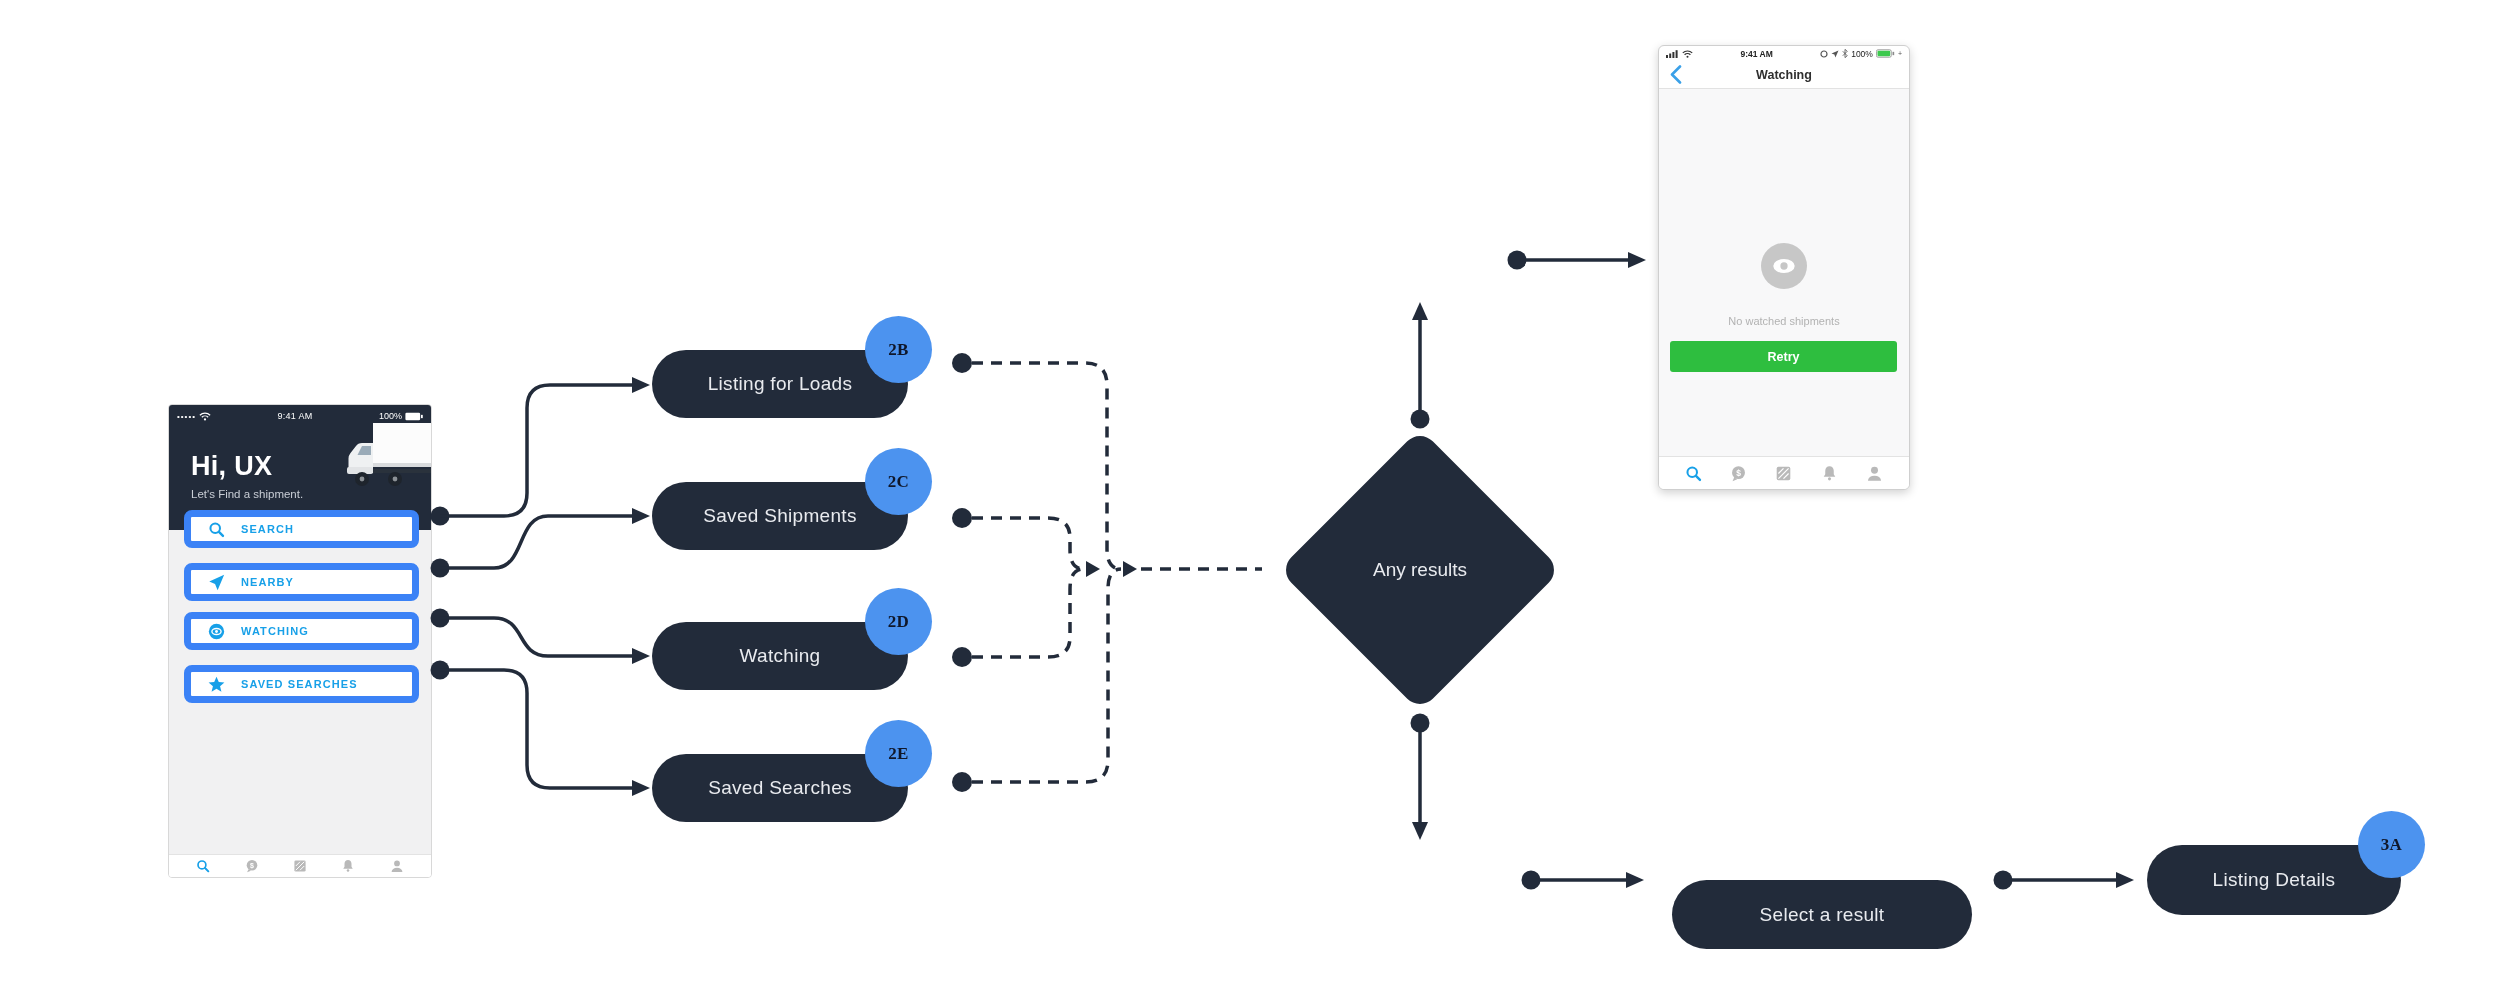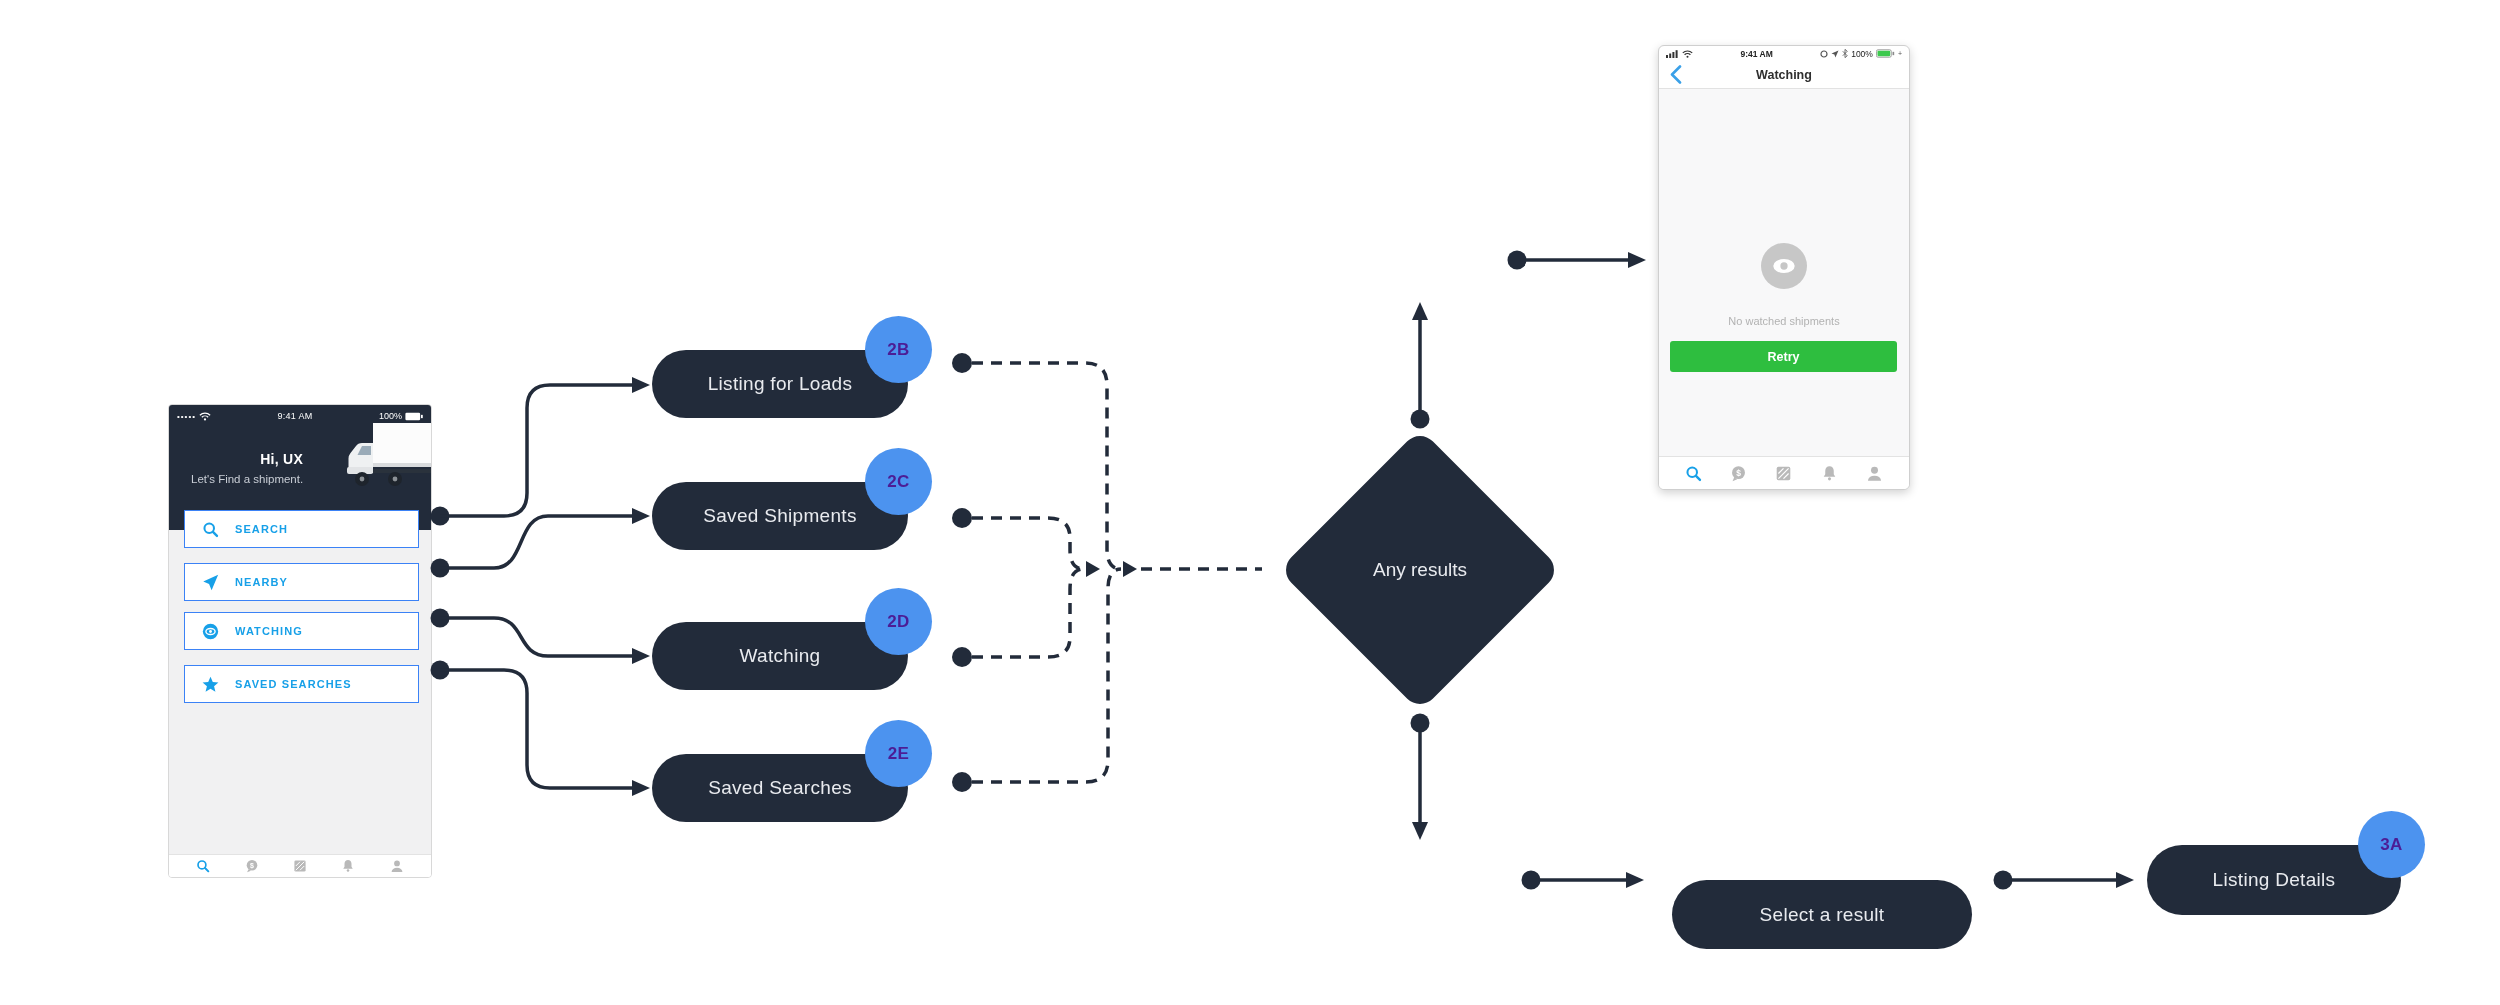--- a/index.html
+++ b/index.html
@@ -15,45 +15,45 @@
   .cline{stroke:var(--navy); stroke-width:3.5; fill:none;}
   .cdash{stroke:var(--navy); stroke-width:3.5; fill:none; stroke-dasharray:11 8;}
   .cdot{fill:var(--navy);}
   .chead{fill:var(--navy);}
 
   
   .pill{position:absolute; height:68px; background:var(--navy); border-radius:36px;
         display:flex; align-items:center; justify-content:center;
         color:var(--pill_text); font-size:19px; letter-spacing:.3px;}
   .badge{position:absolute; top:-34px; right:-24px; width:67px; height:67px; border-radius:50%;
-         background:var(--badge_blue); color:#4c1d95; font-weight:bold; font-size:17px;
-         display:flex; align-items:center; justify-content:center;}
+         background:var(--badge_blue); color:#0f172a; font-weight:bold; font-size:17px;
+         display:flex; align-items:center; justify-content:center;font-family:Liberation Serif, serif;}
   .diamond{position:absolute; left:1320px; top:470px; width:200px; height:200px;
            background:var(--navy); border-radius:18px; transform:rotate(45deg);
            display:flex; align-items:center; justify-content:center;}
   .diamond span{transform:rotate(-45deg); color:var(--pill_text); font-size:19px; white-space:nowrap;}
 
   
   .phone{position:absolute; background:#fff;margin-top:12px;}
   svg{display:block;}
 
   
   .left-phone{left:168px; top:392px; width:264px; height:474px; border:1px solid #D8D8D8; border-radius:4px; overflow:hidden;}
   .lp-header{position:absolute; left:0; top:0; width:100%; height:125px; background:var(--navy);}
   .lp-status{position:absolute; left:0; top:0; width:100%; height:22px; display:flex; align-items:center;
              padding:0 8px; color:#fff; font-size:9px;}
   .lp-status .mid{flex:1; text-align:center; letter-spacing:.3px;}
   .lp-dots{letter-spacing:1px; font-size:8px; margin-right:3px;}
   .lp-greet{position:absolute; left:22px; top:46px; color:#fff;}
-  .lp-greet h1{font-size:14px; font-weight:bold; letter-spacing:.3px;text-align:right;}
+  .lp-greet h1{font-size:27px; font-weight:bold; letter-spacing:.3px;}
   .lp-greet p{font-size:11.5px; color:#C9CED6; margin-top:6px;}
   .lp-truck{position:absolute; right:0; top:16px;}
   .lp-body{position:absolute; left:0; top:125px; width:100%; height:326px; background:var(--phone_gray);}
   .lp-card{position:absolute; left:15px; width:235px; height:38px; background:#fff;
-           border:1px solid #3b82f6; border-radius:0; display:flex; align-items:center; padding:0 0 0 17px;}
+           border:7px solid #3b82f6; border-radius:8px; display:flex; align-items:center; padding:0 0 0 17px;}
   .lp-card .mi{color:var(--app_blue); width:17px; height:17px; flex:none;}
   .lp-card .ml{color:var(--app_blue); font-size:11px; font-weight:bold; letter-spacing:1.1px; margin-left:16px;}
   .tabbar{position:absolute; left:0; bottom:0; width:100%; background:#fff; border-top:1px solid #E3E3E3;
           display:flex; align-items:center; justify-content:space-around;}
   .lp-tabbar{height:23px; padding:0 10px;}
   .tab-ic{width:14px; height:14px; color:#B9B9B9;}
   .tab-ic.active{color:var(--app_blue);}
 
   
   .right-phone{left:1658px; top:33px; width:252px; height:445px; border:1px solid #CFCFCF; border-radius:6px;

